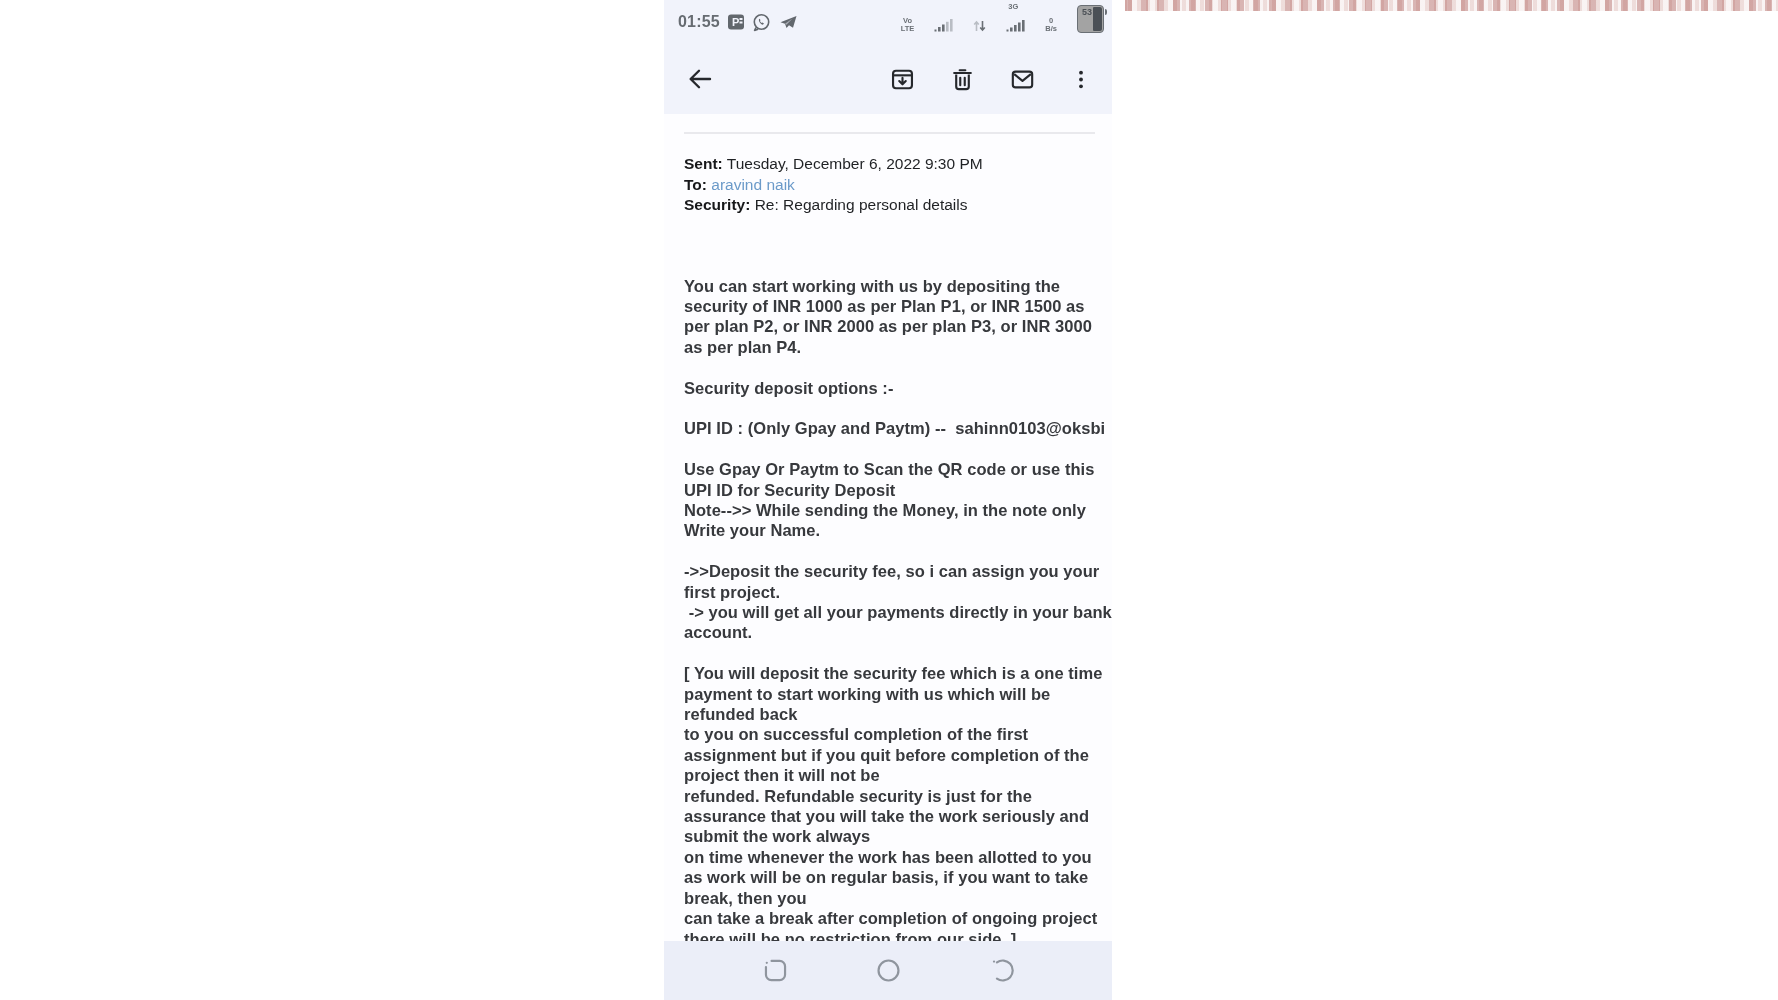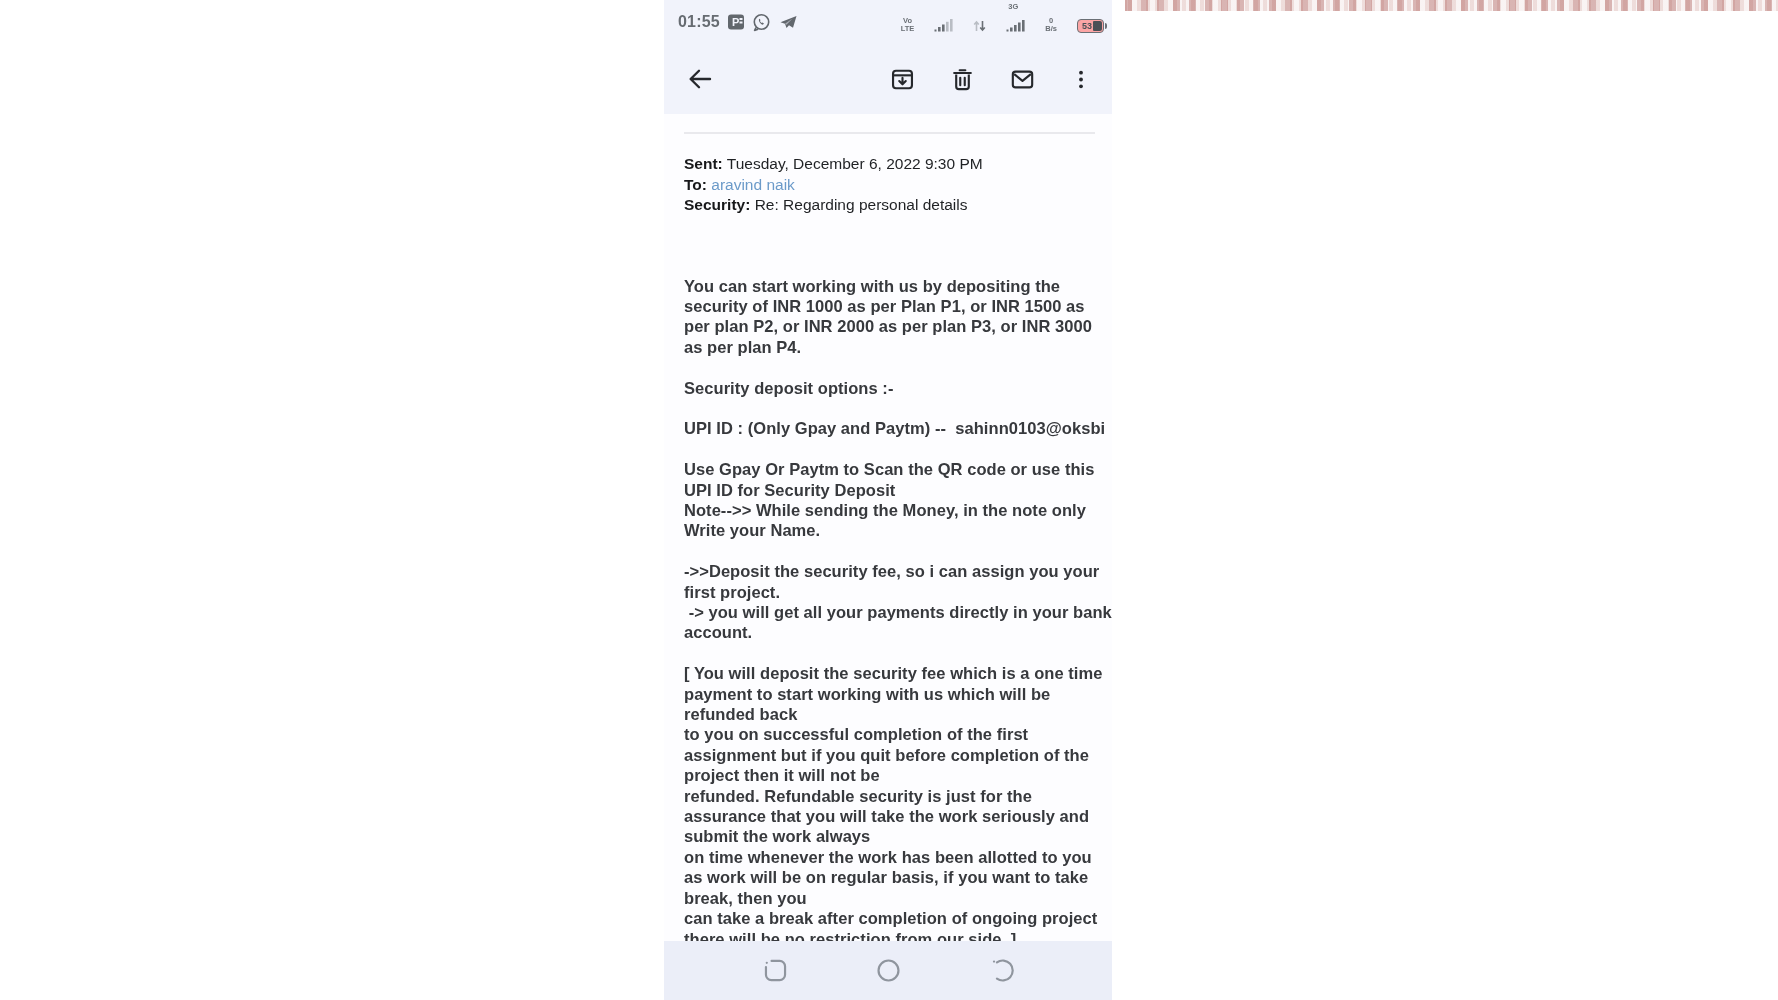--- a/index.html
+++ b/index.html
@@ -30,21 +30,21 @@
   }
   .sb-left { display:flex; align-items:center; gap:7px; }
   .sb-time { font-size:16px; font-weight:bold; color:#676c72; letter-spacing:0.2px; }
   .sb-appicon { display:inline-flex; align-items:center; }
   .sb-right { display:flex; align-items:flex-end; gap:20px; padding-bottom:9px; }
   .tiny-stack { font-size:7.5px; line-height:7.5px; font-weight:bold; color:#6a6f75; text-align:center; }
   .sig { display:inline-flex; align-items:flex-end; }
   .net-col { display:flex; flex-direction:column; align-items:flex-start; gap:0; }
   .net-col .tiny-stack { margin-left:2px; margin-bottom:9px; }
 
-  .battery { position:relative; width:27px; height:14px; border:1.6px solid #6a6f75; border-radius:4px; margin-bottom:-1px; background:#fca5a5; }
+  .battery { position:relative; width:27px; height:28px; border:1.6px solid #6a6f75; border-radius:4px; margin-bottom:-1px; background:#a3a3a3; }
   .battery::before { content:""; position:absolute; right:-4px; top:3px; width:2.5px; height:6px; background:#6a6f75; border-radius:0 2px 2px 0; }
   .battery-fill { position:absolute; right:1px; top:1px; bottom:1px; width:38%; background:#4b5056; border-radius:1px 2px 2px 1px; }
   .battery-num { position:absolute; left:4px; top:1px; font-size:9px; font-weight:bold; color:#4b5056; }
 
   
   .toolbar {
     height:70px; background:#f1f3fb;
     display:flex; align-items:center; justify-content:space-between;
     padding:0 19px 0 21px;
   }

